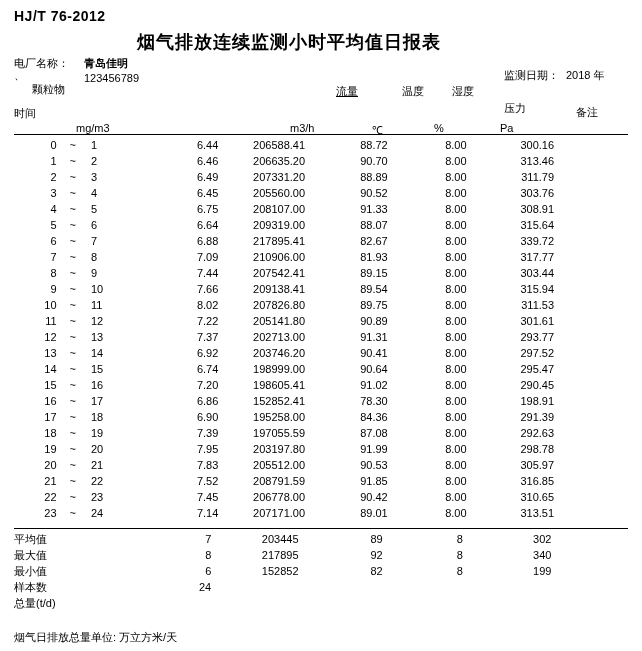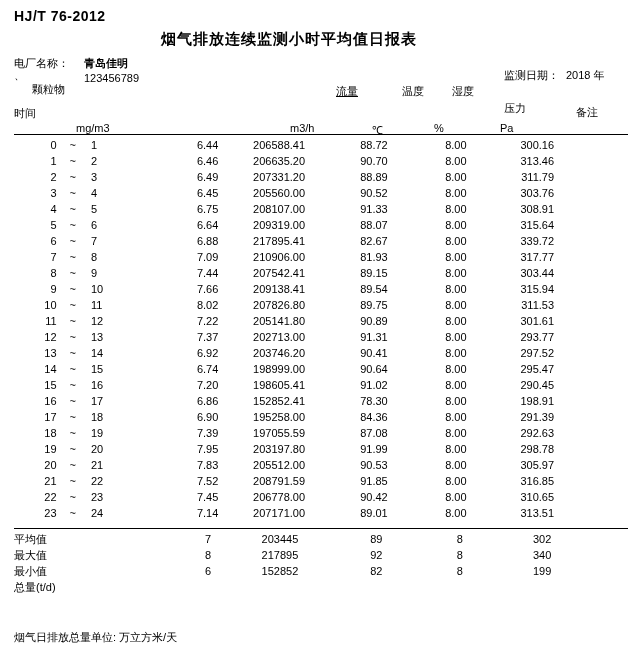--- a/index.html
+++ b/index.html
@@ -28,21 +28,21 @@
     font-size: 14px;
     font-weight: bold;
     letter-spacing: 0.5px;
   }
   .doc-title {
     position: absolute;
     left: 0;
     top: 30px;
     width: 578px;
     text-align: center;
-    font-size: 15px;
+    font-size: 18px;
     font-weight: bold;
     letter-spacing: 1px;
   }
   .meta {
     position: absolute;
     font-size: 11px;
     white-space: nowrap;
   }
   .m-plant-label { left: 14px; top: 56px; }
   .m-plant-value { left: 84px; top: 56px; font-weight: bold; }
@@ -451,20 +451,29 @@
         <tr>
           <td class="s-label">最小值</td>
           <td class="s-dust">6</td>
           <td class="s-flow">152852</td>
           <td class="s-temp">82</td>
           <td class="s-hum">8</td>
           <td class="s-pres">199</td>
           <td class="s-rem"></td>
         </tr>
         <tr>
+          <td class="s-label">样本数</td>
+          <td class="s-dust">24</td>
+          <td class="s-flow"></td>
+          <td class="s-temp"></td>
+          <td class="s-hum"></td>
+          <td class="s-pres"></td>
+          <td class="s-rem"></td>
+        </tr>
+        <tr>
           <td class="s-label">总量(t/d)</td>
           <td class="s-dust"></td>
           <td class="s-flow"></td>
           <td class="s-temp"></td>
           <td class="s-hum"></td>
           <td class="s-pres"></td>
           <td class="s-rem"></td>
         </tr>
       </tbody>
   </table>

